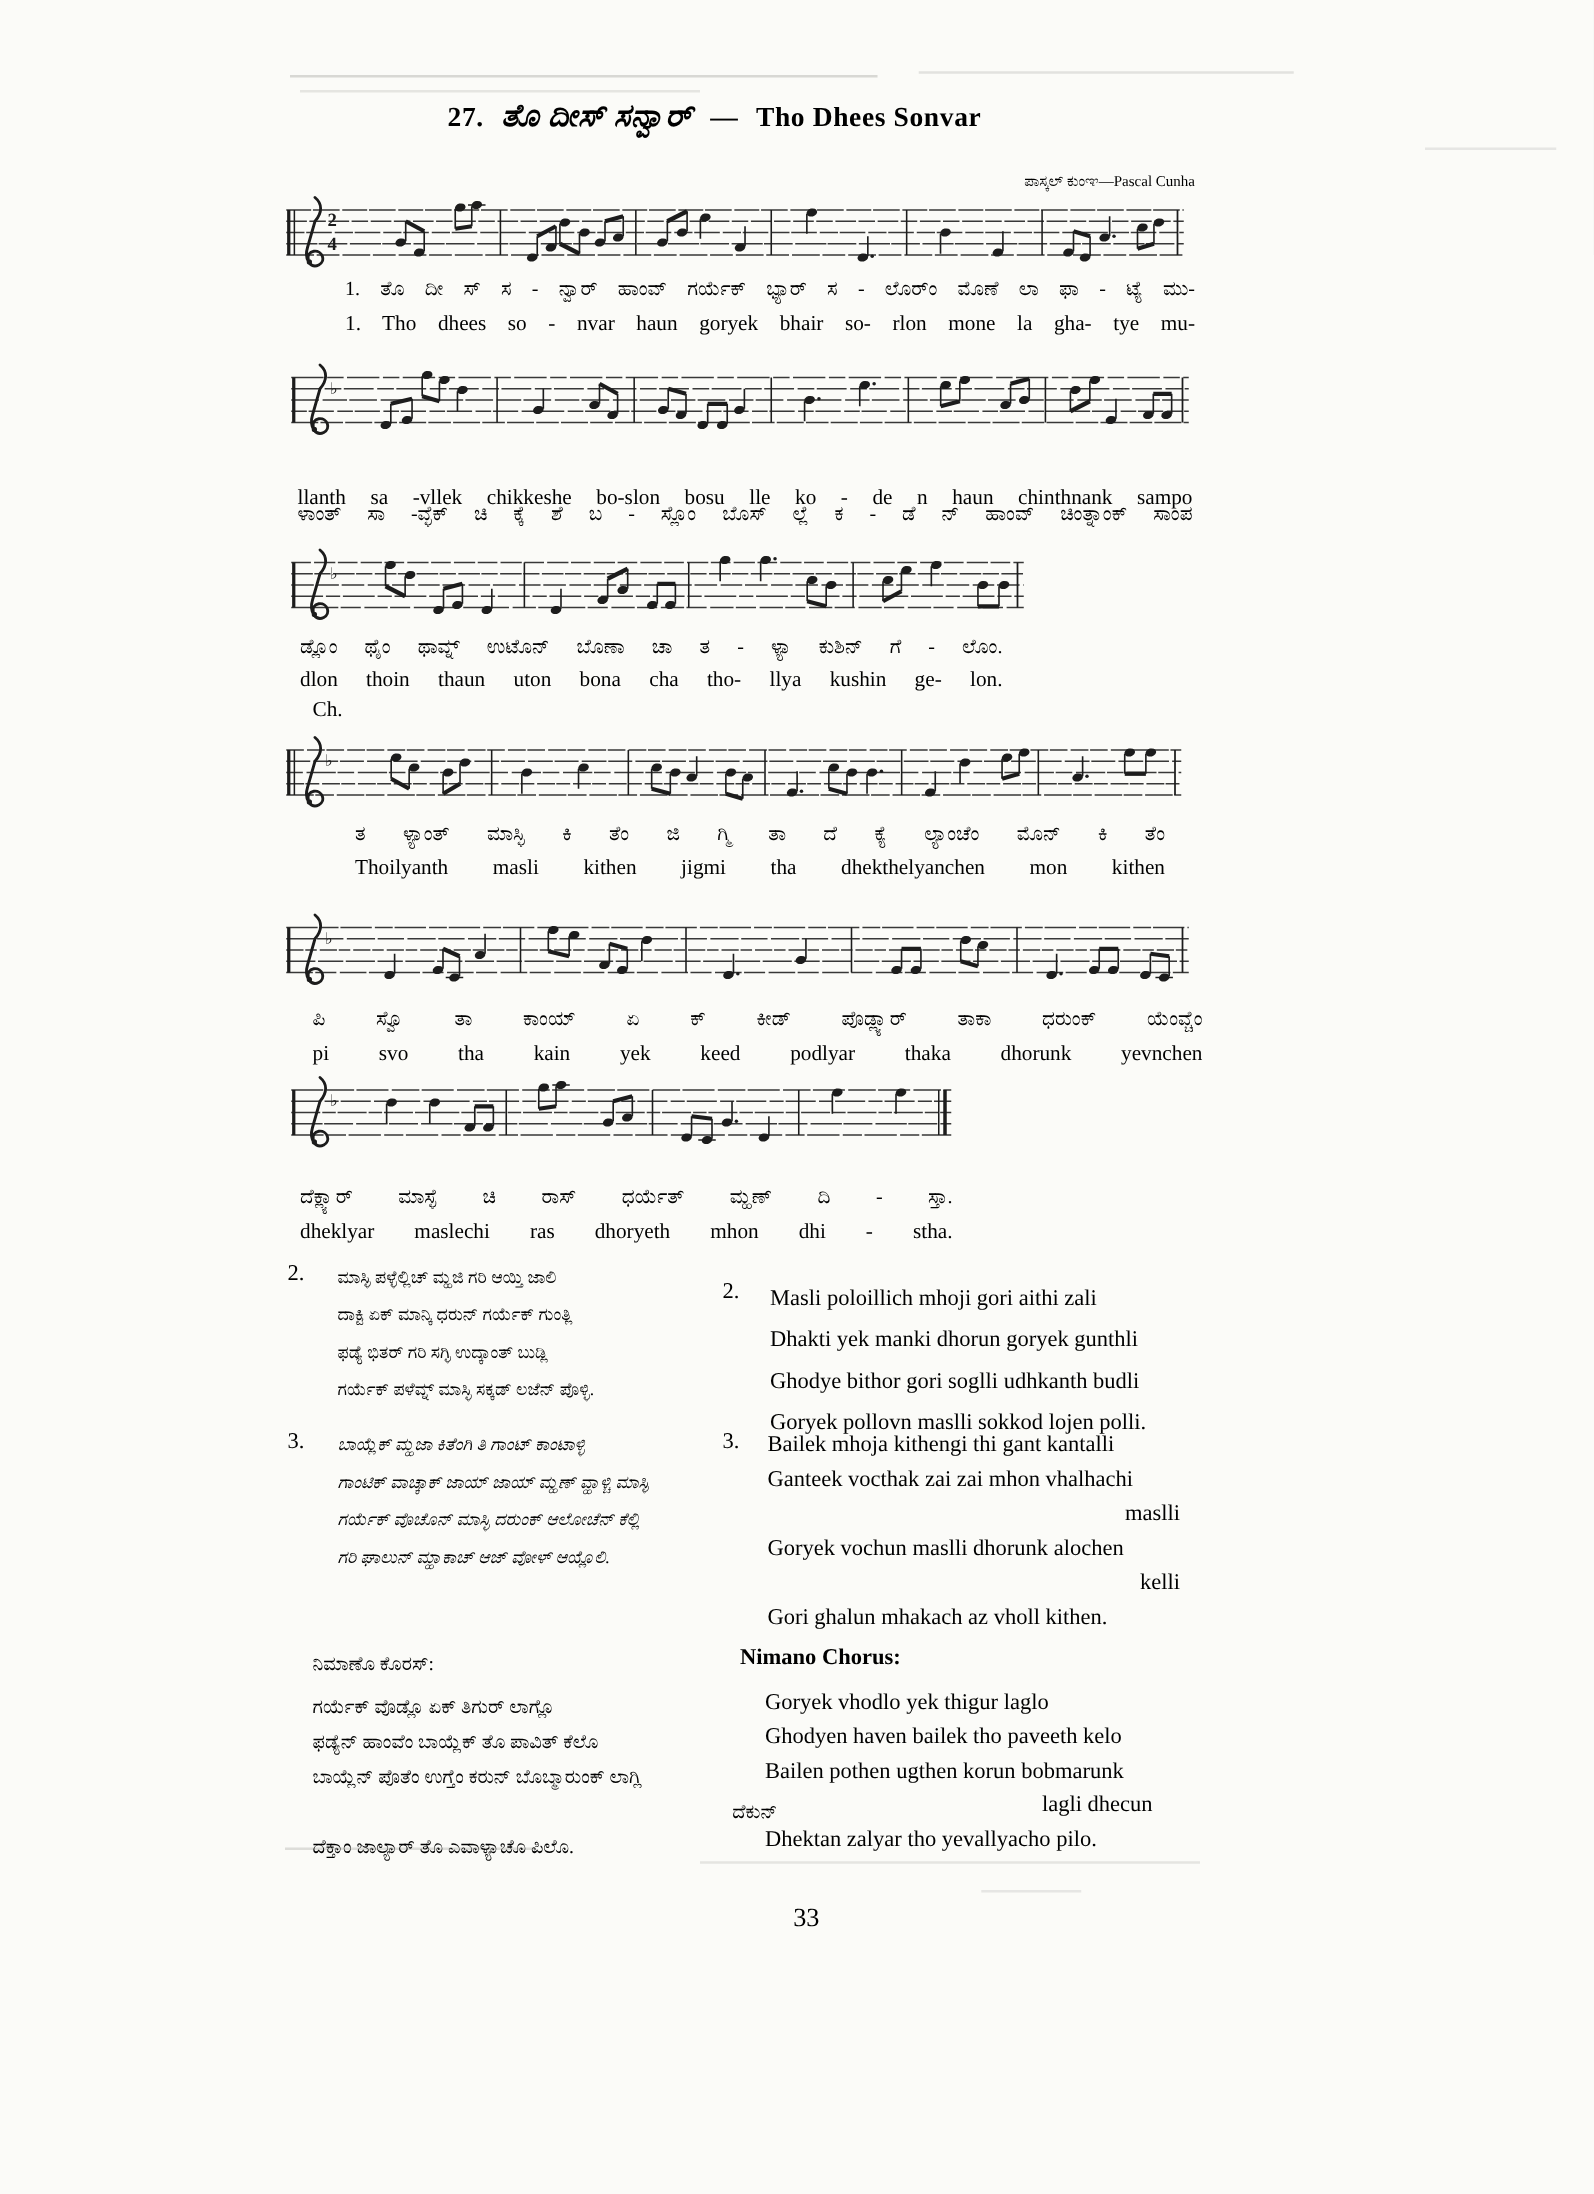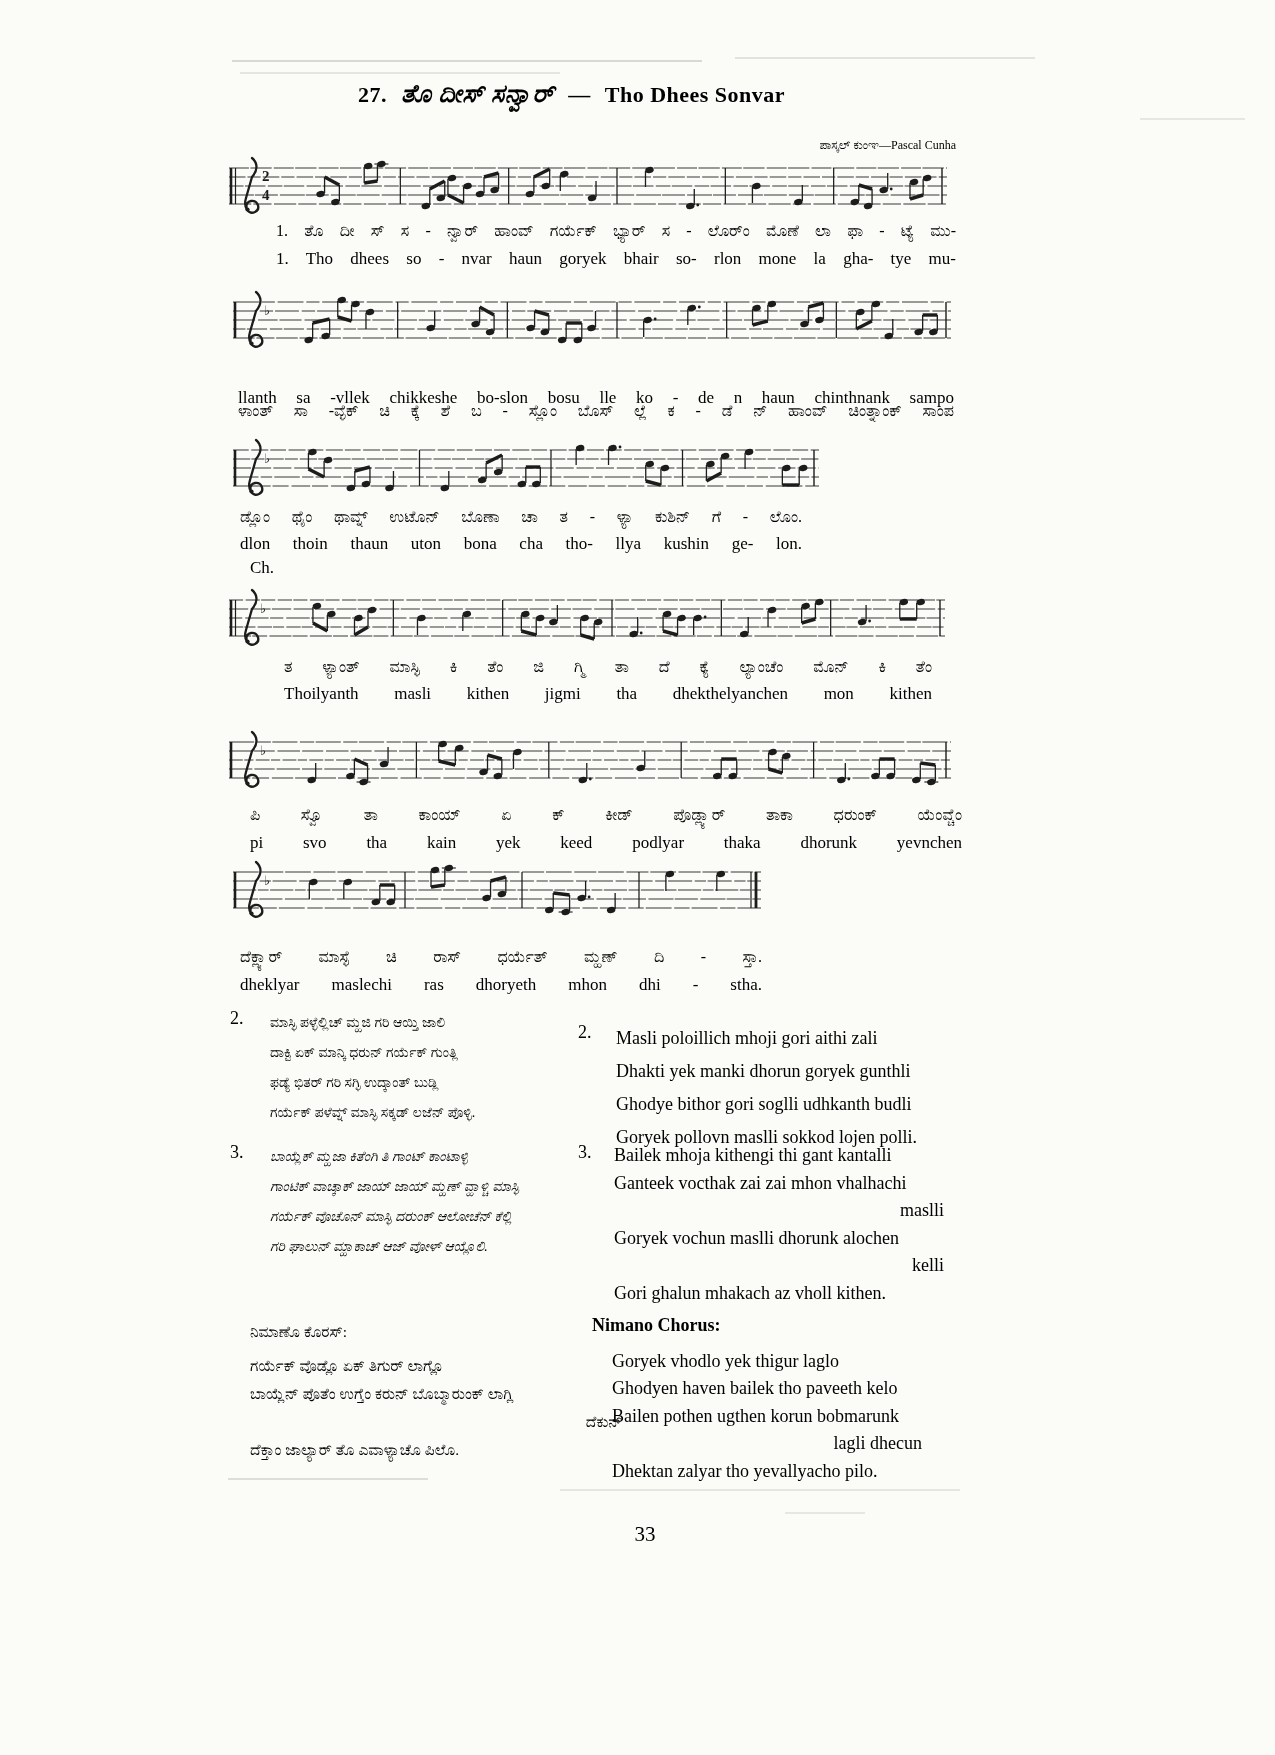--- a/index.html
+++ b/index.html
@@ -561,20 +561,21 @@
     <div>Ganteek vocthak zai zai mhon vhalhachi</div>
     <div class="hang">maslli</div>
     <div>Goryek vochun maslli dhorunk alochen</div>
     <div class="hang">kelli</div>
     <div>Gori ghalun mhakach az vholl kithen.</div>
   </div>
 
   <div class="vblock chorus-kn">
     <div class="hd">ನಿಮಾಣೊ ಕೊರಸ್:</div>
     <div>ಗರ್ಯೆಕ್ ವೊಡ್ಲೊ ಏಕ್ ತಿಗುರ್ ಲಾಗ್ಲೊ</div>
+    <div>ಫಡ್ಯೆನ್ ಹಾಂವೆಂ ಬಾಯ್ಲೆಕ್ ತೊ ಪಾವಿತ್ ಕೆಲೊ</div>
     <div>ಬಾಯ್ಲೆನ್ ಪೊತೆಂ ಉಗ್ತೆಂ ಕರುನ್ ಬೊಬ್ಮಾರುಂಕ್ ಲಾಗ್ಲಿ</div>
     <div class="hang">ದೆಕುನ್</div>
     <div>ದೆಕ್ತಾಂ ಜಾಲ್ಯಾರ್ ತೊ ಎವಾಳ್ಯಾಚೊ ಪಿಲೊ.</div>
   </div>
 
   <div class="vblock chorus-en">
     <div class="hd">Nimano Chorus:</div>
     <div class="body">
       <div>Goryek vhodlo yek thigur laglo</div>
       <div>Ghodyen haven bailek tho paveeth kelo</div>

